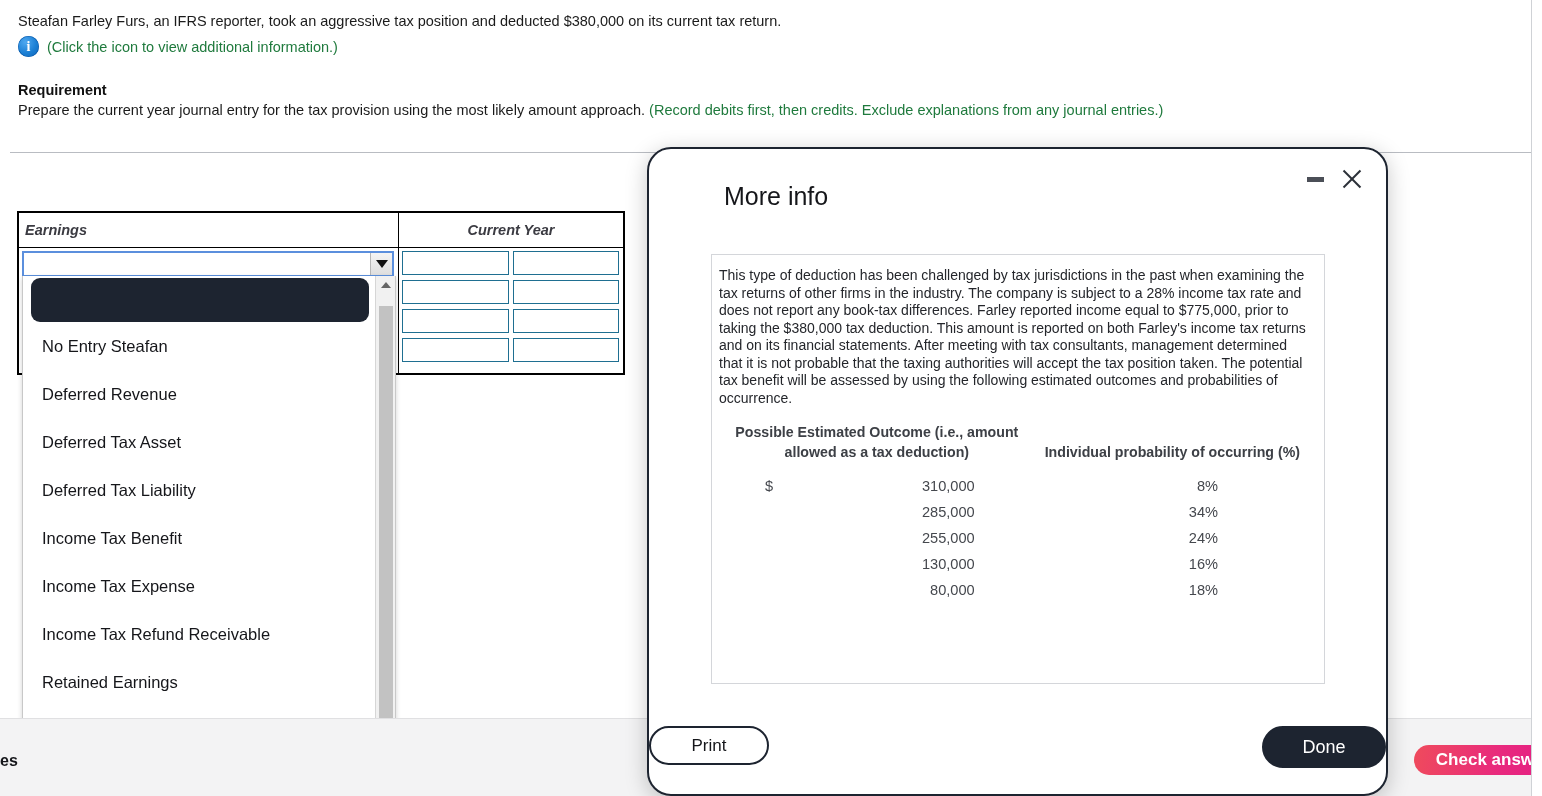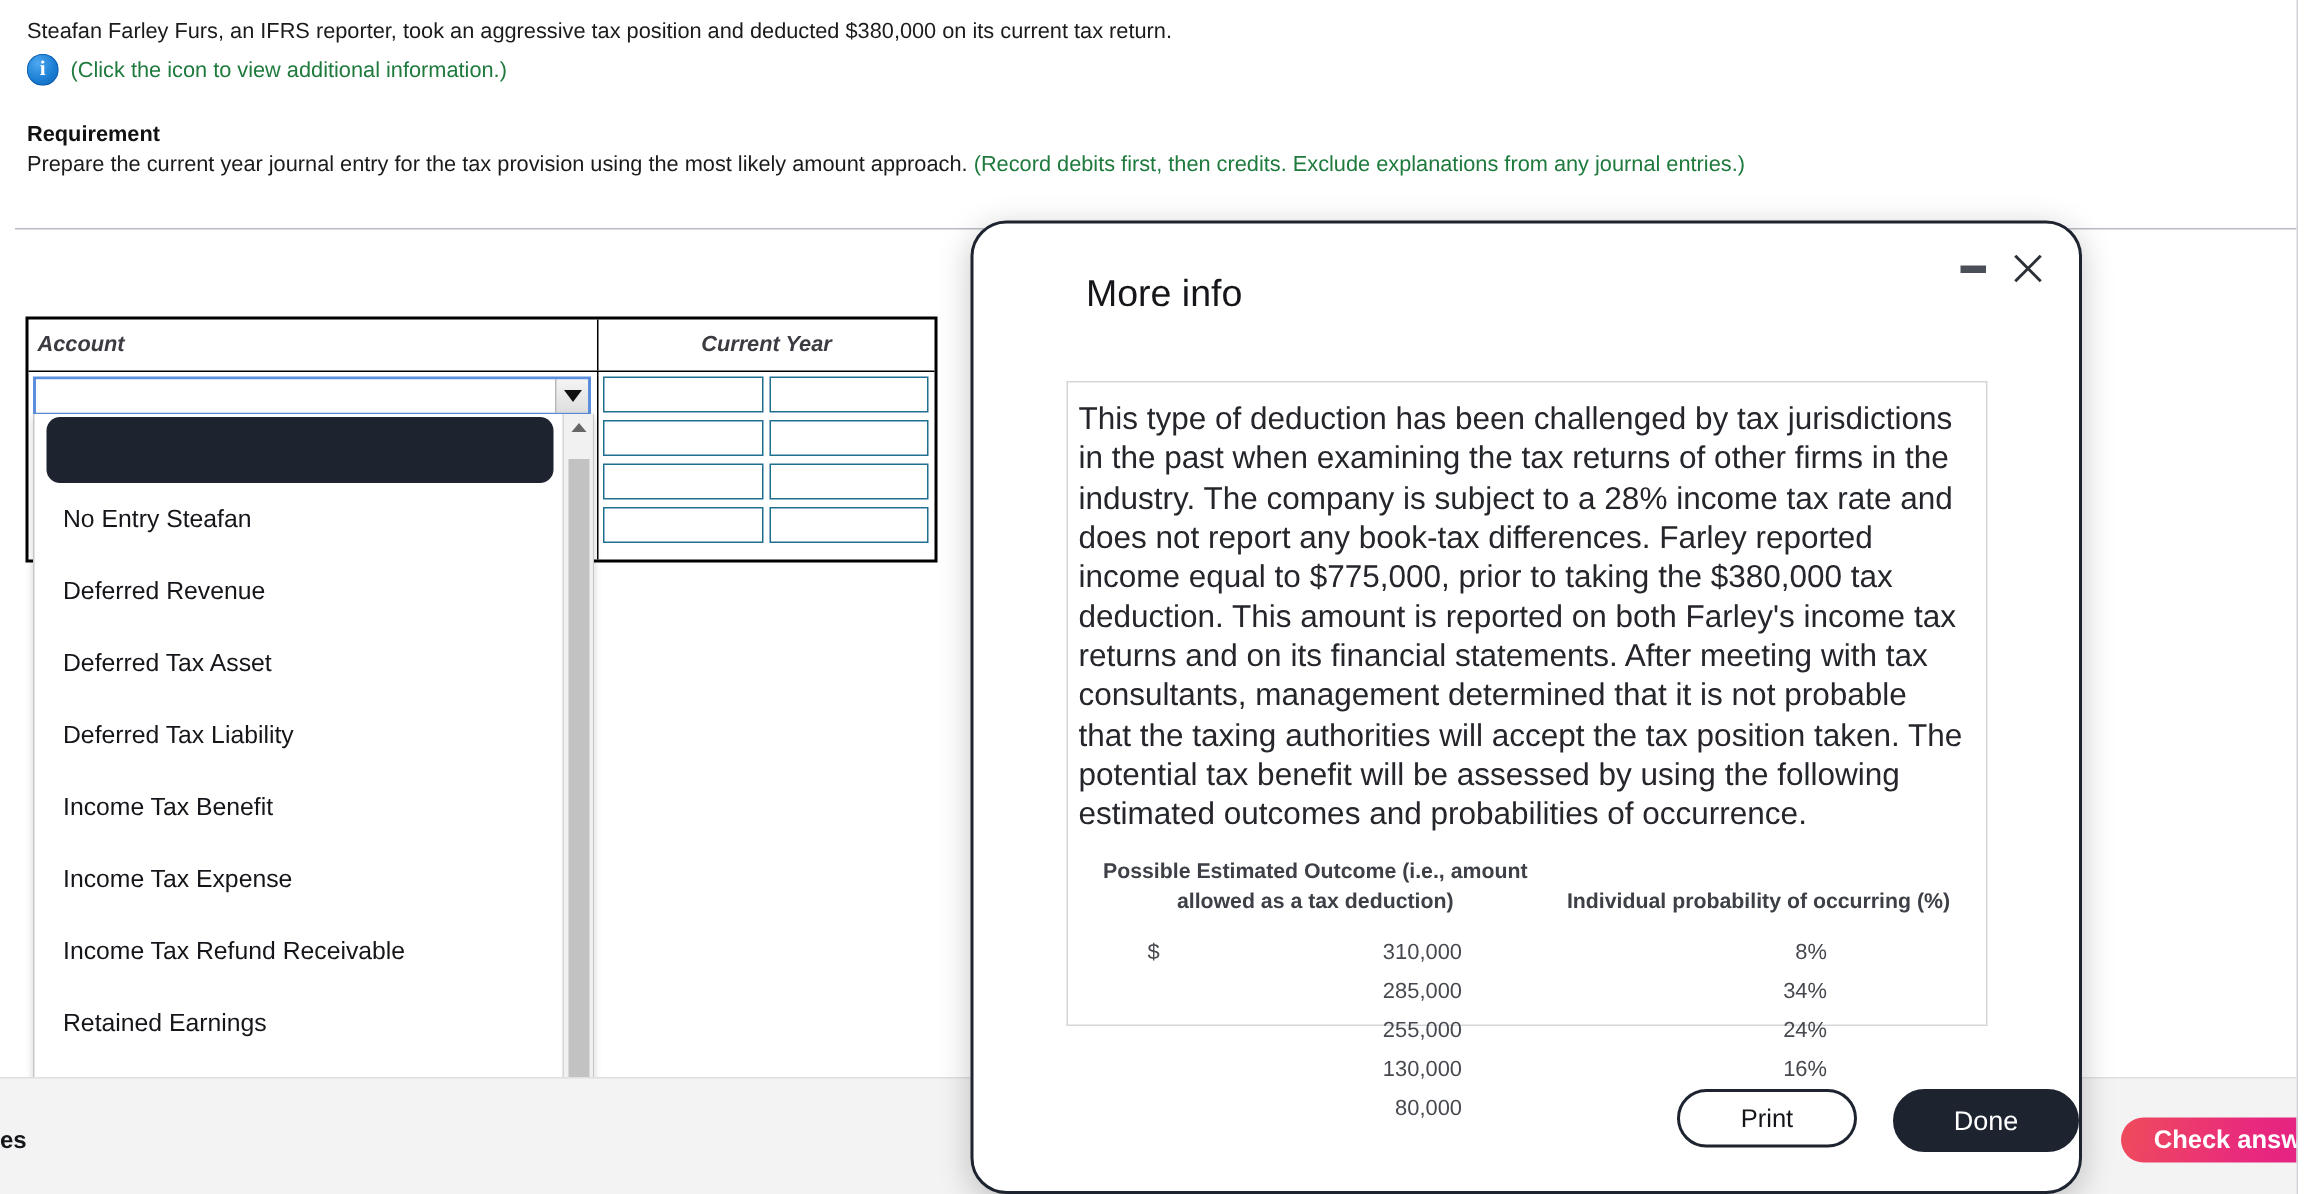--- a/index.html
+++ b/index.html
@@ -175,39 +175,39 @@
   .close-btn::before { transform: rotate(45deg); }
   .close-btn::after { transform: rotate(-45deg); }
 
   .info-card {
     position: absolute; left: 62px; top: 105px;
     width: 614px; height: 430px;
     border: 1px solid #d4d6da; background: #fff;
     padding: 12px 14px 0 7px;
   }
   .info-para {
-    font-size: 21px; line-height: 1.255; color: #24262b;
+    font-size: 14px; line-height: 1.255; color: #24262b;
     margin: 0 0 14px 0;
   }
   .tbl { width: 100%; border-collapse: collapse; }
   .tbl th {
     font-size: 14.2px; font-weight: bold; color: #3d4046;
     text-align: center; vertical-align: bottom; padding: 0 6px 10px 6px;
     line-height: 1.45;
   }
   .tbl th.c1 { width: 48%; }
   .tbl th.c2 { width: 42%; }
   .tbl td { font-size: 14.6px; color: #45484e; padding: 5px 6px; }
   .td-dollar { width: 10%; text-align: left; padding-left: 46px !important; }
   .td-amt { text-align: right; padding-right: 60px !important; }
   .td-pct { text-align: right; padding-right: 92px !important; }
 
   .modal-actions {
     position: absolute; left: 0; bottom: 26px; width: 100%;
-    display: flex; justify-content: flex-end; gap: 24px;
+    display: flex; justify-content: space-between; gap: 24px;
   }
   .btn-print {
     width: 120px; height: 39px; border-radius: 20px;
     border: 2px solid #1d2430; background: #fff; color: #15161a;
     font-size: 17px; cursor: pointer; font-family: "Liberation Sans", sans-serif;
   }
   .btn-done {
     width: 124px; height: 42px; border-radius: 21px;
     border: 2px solid #1d2430; background: #1d2430; color: #fff;
     font-size: 18px; cursor: pointer; font-family: "Liberation Sans", sans-serif;
@@ -228,21 +228,21 @@
   <div class="req-title">Requirement</div>
   <div class="req-body">
     <span>Prepare the current year journal entry for the tax provision using the most likely amount approach.</span>
     <span class="green">(Record debits first, then credits. Exclude explanations from any journal entries.)</span>
   </div>
 
   <div class="hdivider"></div>
 
   <div class="je-table">
     <div class="je-head">
-      <div class="acct">Account</div>
+      <div class="acct">Earnings</div>
       <div class="cy">Current Year</div>
     </div>
     <div class="je-body">
       <div class="je-left">
         <div class="combo">
           <div class="combo-val"></div>
           <div class="combo-btn">
             <span class="caret-down"></span>
           </div>
         </div>

